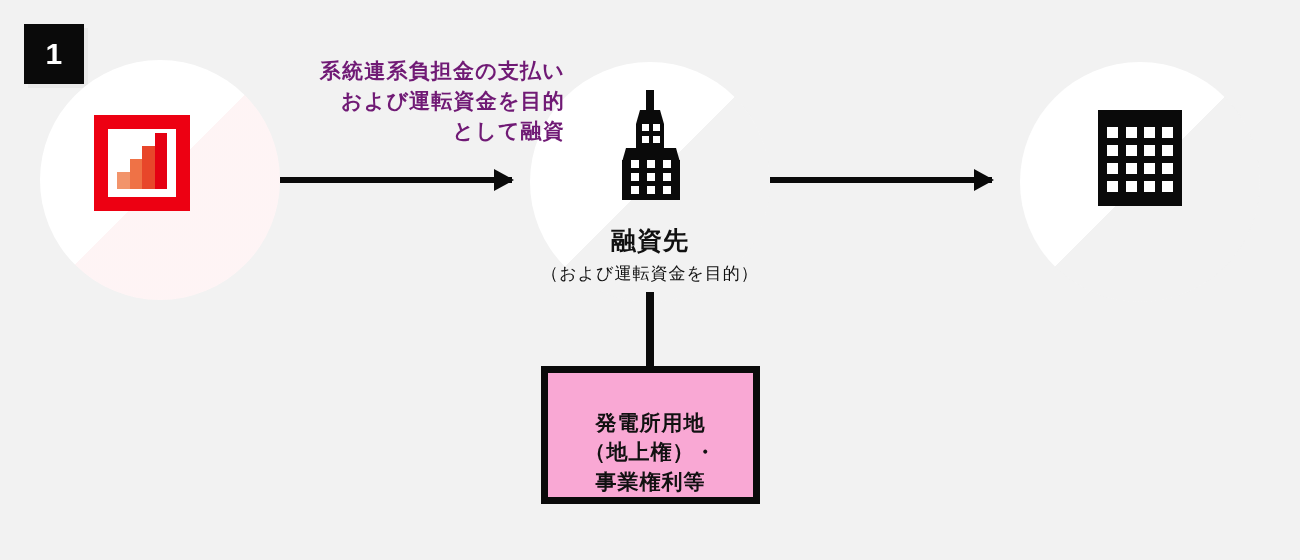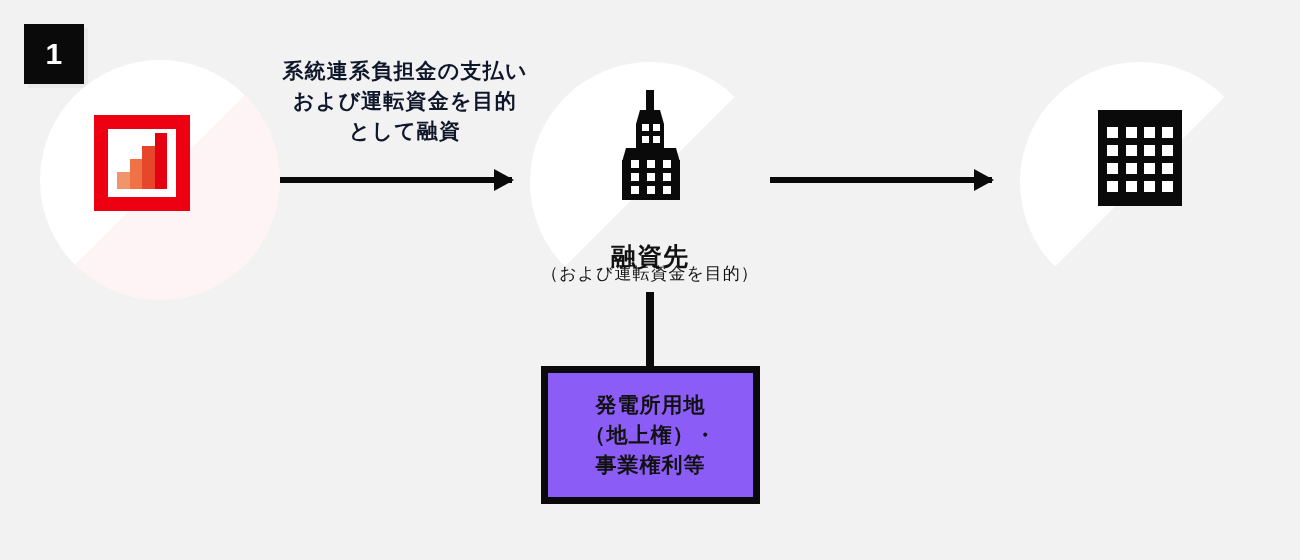--- a/index.html
+++ b/index.html
@@ -62,21 +62,21 @@
 
   
   .bldg-icon { left:78px; top:48px; width:84px; height:96px; }
 
   
   .cap {
     position:absolute; text-align:center; color:#111111;
     z-index:3; white-space:nowrap;
   }
   .cap-main {
-    font-size:25px; font-weight:700; letter-spacing:1px; line-height:1.2;margin-top:16px;
+    font-size:25px; font-weight:700; letter-spacing:1px; line-height:1.2;
   }
   .cap-sub {
     font-size:17px; font-weight:400; letter-spacing:1px; line-height:1.2;
   }
   .cap-center-main { left:530px; top:225px; width:240px; }
   .cap-center-sub  { left:490px; top:264px; width:320px; }
   .cap-right-main  { left:1020px; top:222px; width:240px; }
 
   
   .arrow { position:absolute; height:6px; background:#0A0A0A; z-index:4; }
@@ -85,37 +85,37 @@
     transform:translateY(-50%);
     border-top:11px solid transparent;
     border-bottom:11px solid transparent;
     border-left:20px solid #0A0A0A;
   }
   .arrow-1 { left:280px; top:177px; width:232px; }
   .arrow-2 { left:770px; top:177px; width:222px; }
 
   
   .arrow-label {
-    position:absolute; text-align:center; color:#0f172a;
+    position:absolute; text-align:right; color:#701a75;
     font-size:21px; font-weight:700; line-height:1.42;
     letter-spacing:1.2px; z-index:5; white-space:pre-line;
   }
   .arrow-label-1 { left:245px; top:56px; width:320px; }
   .arrow-label-2 { left:775px; top:92px; width:240px; }
 
   
   .connector {
     position:absolute; left:646px; top:292px;
     width:8px; height:76px; background:#0A0A0A; z-index:3;
   }
   .note-box {
     position:absolute; left:541px; top:366px;
     width:219px; height:138px;
-    background:#8b5cf6; border:7px solid #0A0A0A;
-    display:flex; align-items:center; justify-content:center;
+    background:#f9a8d4; border:7px solid #0A0A0A;
+    display:flex; align-items:flex-end; justify-content:center;
     z-index:4;
   }
   .note-text {
     text-align:center; color:#111111;
     font-size:21px; font-weight:700; line-height:1.42;
     letter-spacing:1px; white-space:pre-line;
   }
 </style>
 </head>
 <body>

